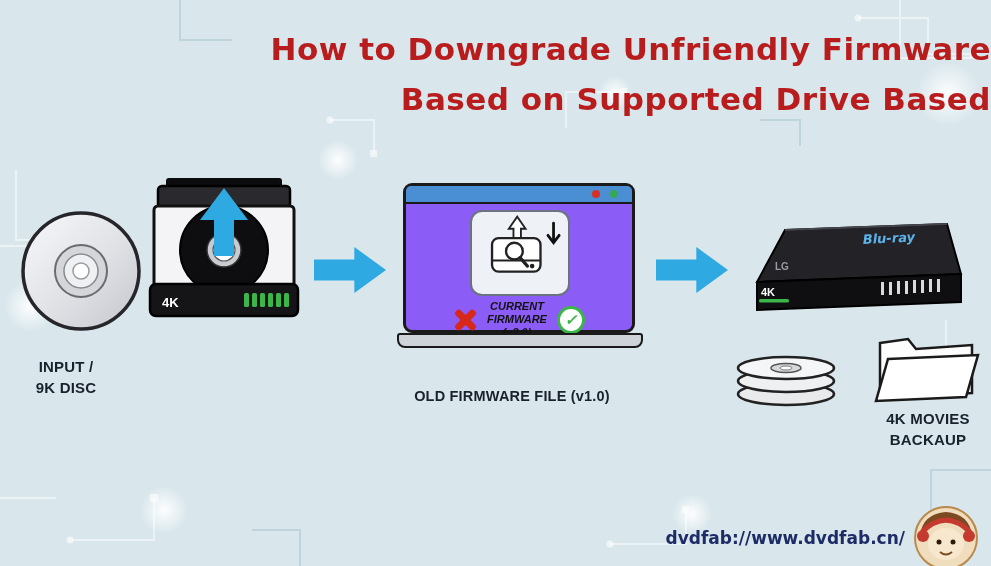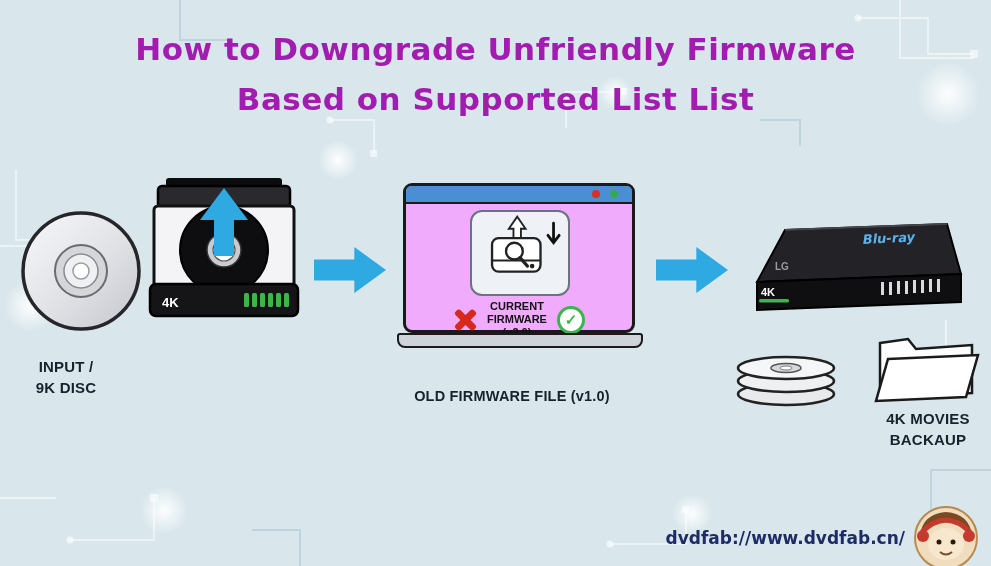--- a/index.html
+++ b/index.html
@@ -6,32 +6,32 @@
   .canvas{
     position:relative;width:991px;height:566px;overflow:hidden;
     background:#d9e7ec;
     font-family:"Liberation Sans", sans-serif;
   }
   
   .bg-circuit{position:absolute;inset:0;pointer-events:none;}
   .glow{position:absolute;border-radius:50%;pointer-events:none;
     background:radial-gradient(circle, rgba(255,255,255,0.95) 0%, rgba(255,255,255,0) 70%);}
   
-  .title{position:absolute;top:24px;left:0;width:100%;text-align:center;
-    font-family:"DejaVu Sans", sans-serif;font-weight:800;color:#a21caf;
+  .title{position:absolute;top:24px;left:0;width:100%;text-align:right;
+    font-family:"DejaVu Sans", sans-serif;font-weight:800;color:#b91c1c;
     font-size:31px;line-height:50px;letter-spacing:0.5px;}
   
   .label{position:absolute;text-align:center;font-weight:700;color:#18222c;
     font-size:15px;line-height:1.4;letter-spacing:0.2px;}
   
   .arrow{position:absolute;width:72px;height:46px;background:#2fa9e1;
     clip-path:polygon(0 27%,56% 27%,56% 0,100% 50%,56% 100%,56% 73%,0 73%);}
   
   .fw-window{position:absolute;left:403px;top:183px;width:232px;height:150px;
-    background:#f0abfc;border:3px solid #1a1a1a;border-radius:9px;box-sizing:border-box;}
+    background:#8b5cf6;border:3px solid #1a1a1a;border-radius:9px;box-sizing:border-box;font-style:italic;}
   .fw-header{position:relative;height:16px;background:#4a8fd4;border-bottom:2px solid #1a1a1a;
     border-radius:5px 5px 0 0;}
   .dot{position:absolute;top:4px;width:8px;height:8px;border-radius:50%;}
   .dot-red{right:32px;background:#d93025;}
   .dot-green{right:14px;background:#34a853;}
   .fw-iconbox{position:absolute;left:64px;top:24px;width:100px;height:86px;
     background:#eef1f5;border:2px solid #6b7280;border-radius:12px;box-sizing:border-box;}
   .fw-status{position:absolute;left:0;top:114px;width:100%;display:flex;
     align-items:center;justify-content:center;gap:10px;}
   .status-text{text-align:center;font-weight:800;color:#121212;font-size:11px;line-height:1.2;}
@@ -91,21 +91,21 @@
   <div class="glow" style="left:916px;top:62px;width:64px;height:64px;"></div>
   <div class="glow" style="left:4px;top:280px;width:52px;height:52px;"></div>
   <div class="glow" style="left:318px;top:140px;width:40px;height:40px;"></div>
   <div class="glow" style="left:598px;top:76px;width:34px;height:34px;"></div>
   <div class="glow" style="left:140px;top:486px;width:48px;height:48px;"></div>
   <div class="glow" style="left:672px;top:494px;width:40px;height:40px;"></div>
   <div class="glow" style="left:884px;top:362px;width:36px;height:36px;"></div>
 
   <header class="title">
     <div>How to Downgrade Unfriendly Firmware</div>
-    <div>Based on Supported List List</div>
+    <div>Based on Supported Drive Based</div>
   </header>
 
   <svg style="position:absolute;left:18px;top:208px;" width="126" height="126" viewBox="0 0 126 126">
     <defs>
       <linearGradient id="cdGrad" x1="0" y1="0" x2="1" y2="1">
         <stop offset="0" stop-color="#f7f8fa"></stop>
         <stop offset="0.55" stop-color="#dfe1e5"></stop>
         <stop offset="1" stop-color="#c3c6cc"></stop>
       </linearGradient>
     </defs>

